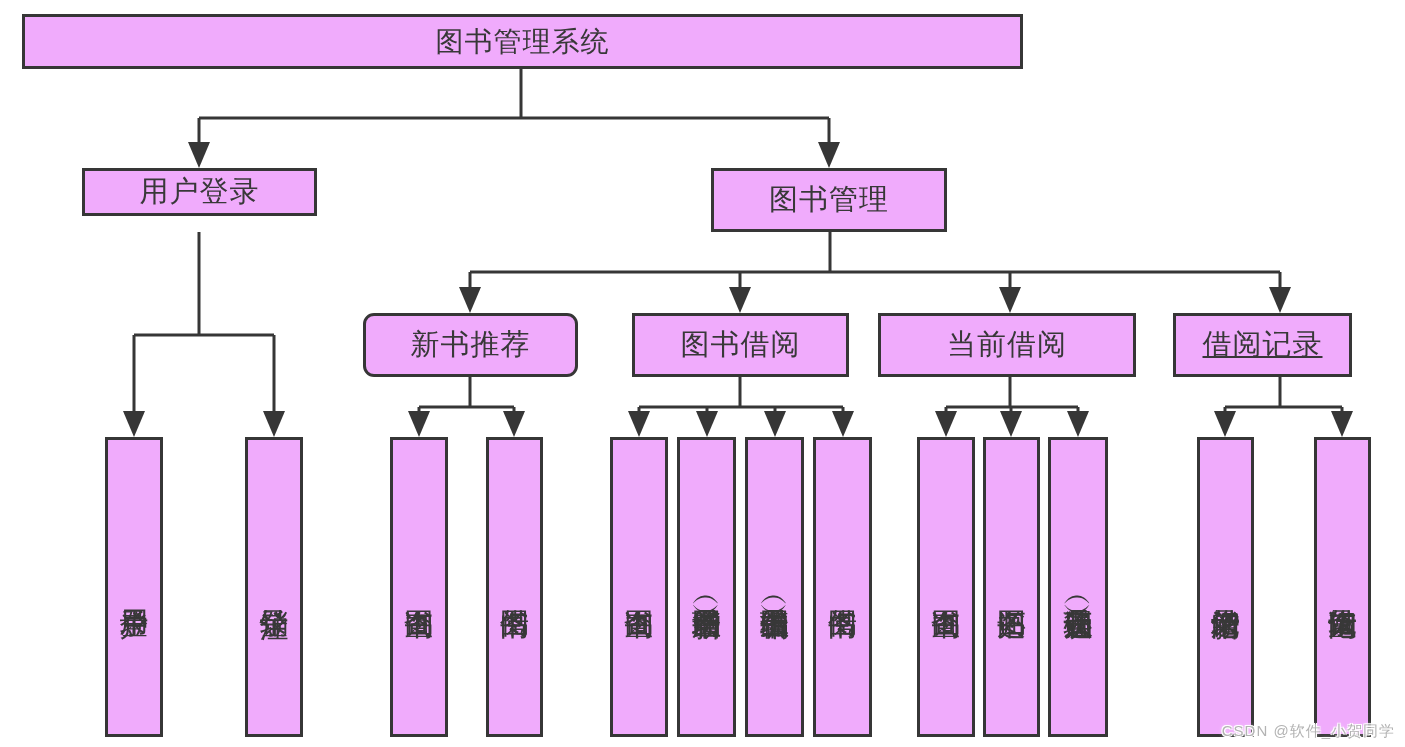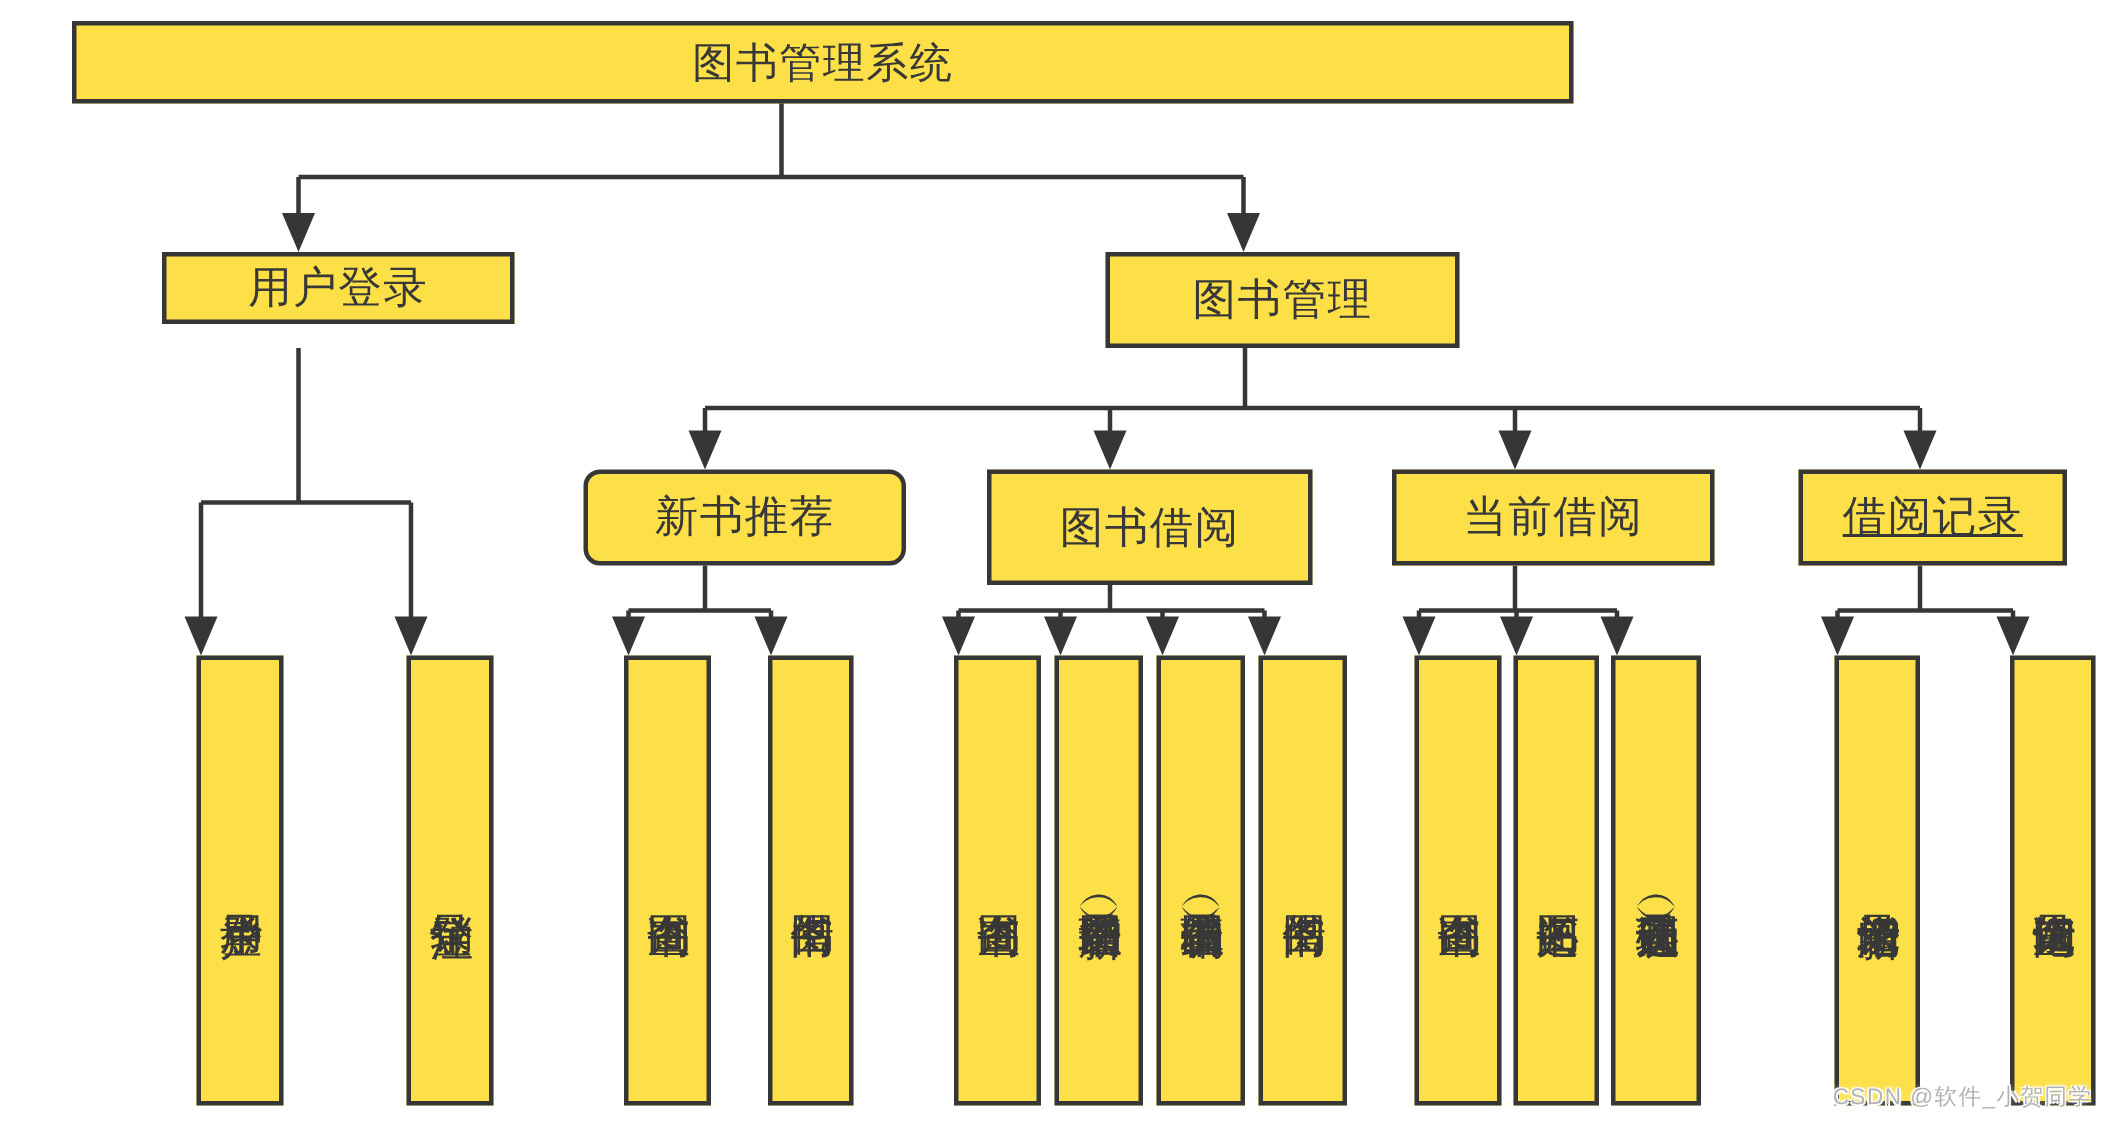--- a/index.html
+++ b/index.html
@@ -19,27 +19,26 @@
   .connectors {
     position: absolute;
     left: 0; top: 0;
     width: 1405px;
     height: 747px;
   }
   .box {
     position: absolute;
     box-sizing: border-box;
     border: 3px solid var(--line, #363636);
-    background: #fde047;
+    background: #f0abfc;
     display: flex;
     align-items: center;
     justify-content: center;
     text-align: center;
     white-space: nowrap;
-    margin-left: 26px;
   }
   .hbox {
     font-size: 29px;
     letter-spacing: 1px;
   }
   .root-box {
     font-size: 28px;
     letter-spacing: 1px;
   }
   .leaf {
@@ -94,22 +93,22 @@
       <polygon points="1331,411 1353,411 1342,437"></polygon>
     </g>
   </svg>
 
   <div class="box root-box" style="left:22px; top:14px; width:1001px; height:55px;">图书管理系统</div>
 
   <div class="box hbox" style="left:82px; top:168px; width:235px; height:48px;">用户登录</div>
   <div class="box hbox" style="left:711px; top:168px; width:236px; height:64px;">图书管理</div>
 
   <div class="box hbox" style="left:363px; top:313px; width:215px; height:64px;border-radius:11px;">新书推荐</div>
-  <div class="box hbox" style="left:632px; top:313px; width:217px; height:77px;">图书借阅</div>
-  <div class="box hbox" style="left:902px; top:313px; width:215px; height:64px;">当前借阅</div>
+  <div class="box hbox" style="left:632px; top:313px; width:217px; height:64px;">图书借阅</div>
+  <div class="box hbox" style="left:878px; top:313px; width:258px; height:64px;">当前借阅</div>
   <div class="box hbox" style="left:1173px; top:313px; width:179px; height:64px;text-decoration:underline;">借阅记录</div>
 
   <div class="box leaf" style="left:105px; top:437px; width:58px; height:300px;">用户登录</div>
   <div class="box leaf" style="left:245px; top:437px; width:58px; height:300px;">注销登录</div>
 
   <div class="box leaf" style="left:390px; top:437px; width:58px; height:300px;">查询图书</div>
   <div class="box leaf" style="left:486px; top:437px; width:57px; height:300px;">借阅图书</div>
 
   <div class="box leaf" style="left:610px; top:437px; width:58px; height:300px;">查询图书</div>
   <div class="box leaf" style="left:677px; top:437px; width:59px; height:300px;">新增图书（管理员）</div>

